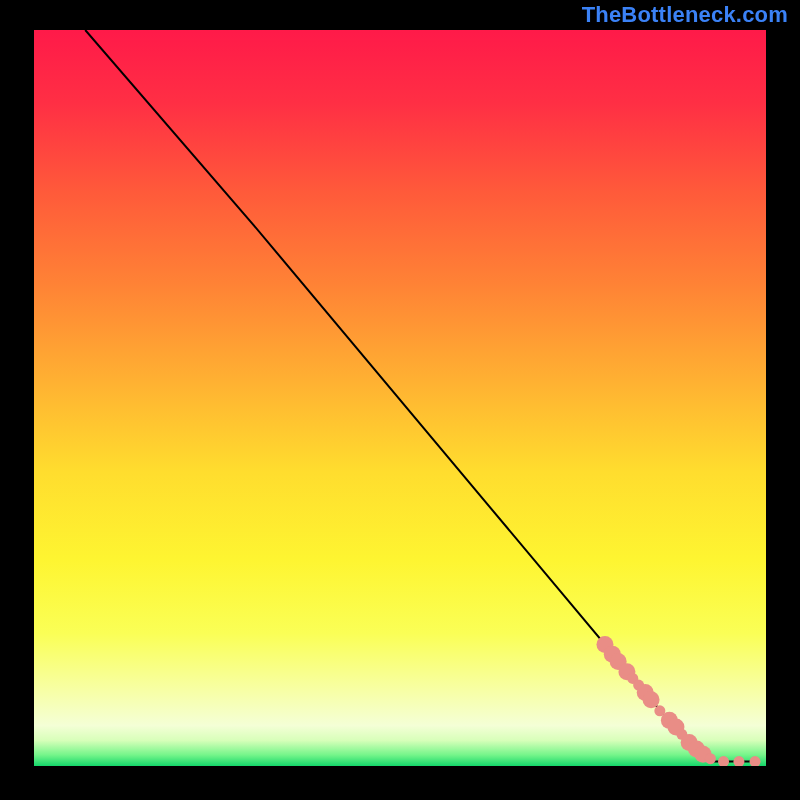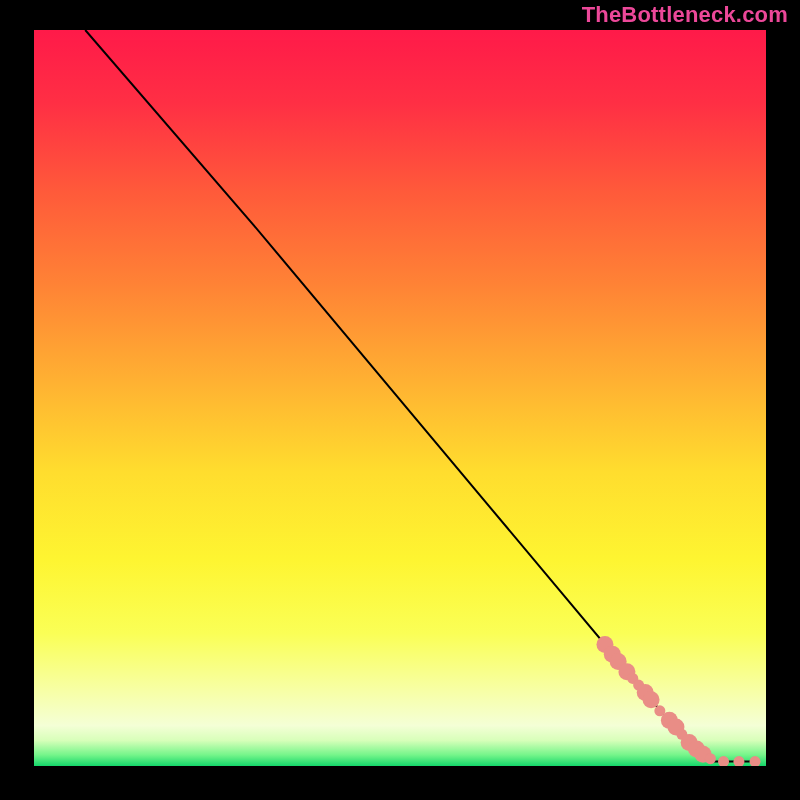--- a/index.html
+++ b/index.html
@@ -14,21 +14,21 @@
   .frame {
     position: relative;
     width: 800px;
     height: 800px;
     background: #000;
   }
   .watermark {
     position: absolute;
     top: 2px;
     right: 12px;
-    color: #ec4899;
+    color: #3b82f6;
     font-size: 22px;
     font-weight: 600;
     letter-spacing: 0.2px;
     user-select: none;
     margin-left: 7px;
   }
   .plot-svg {
     position: absolute;
     left: 34px;
     top: 30px;

